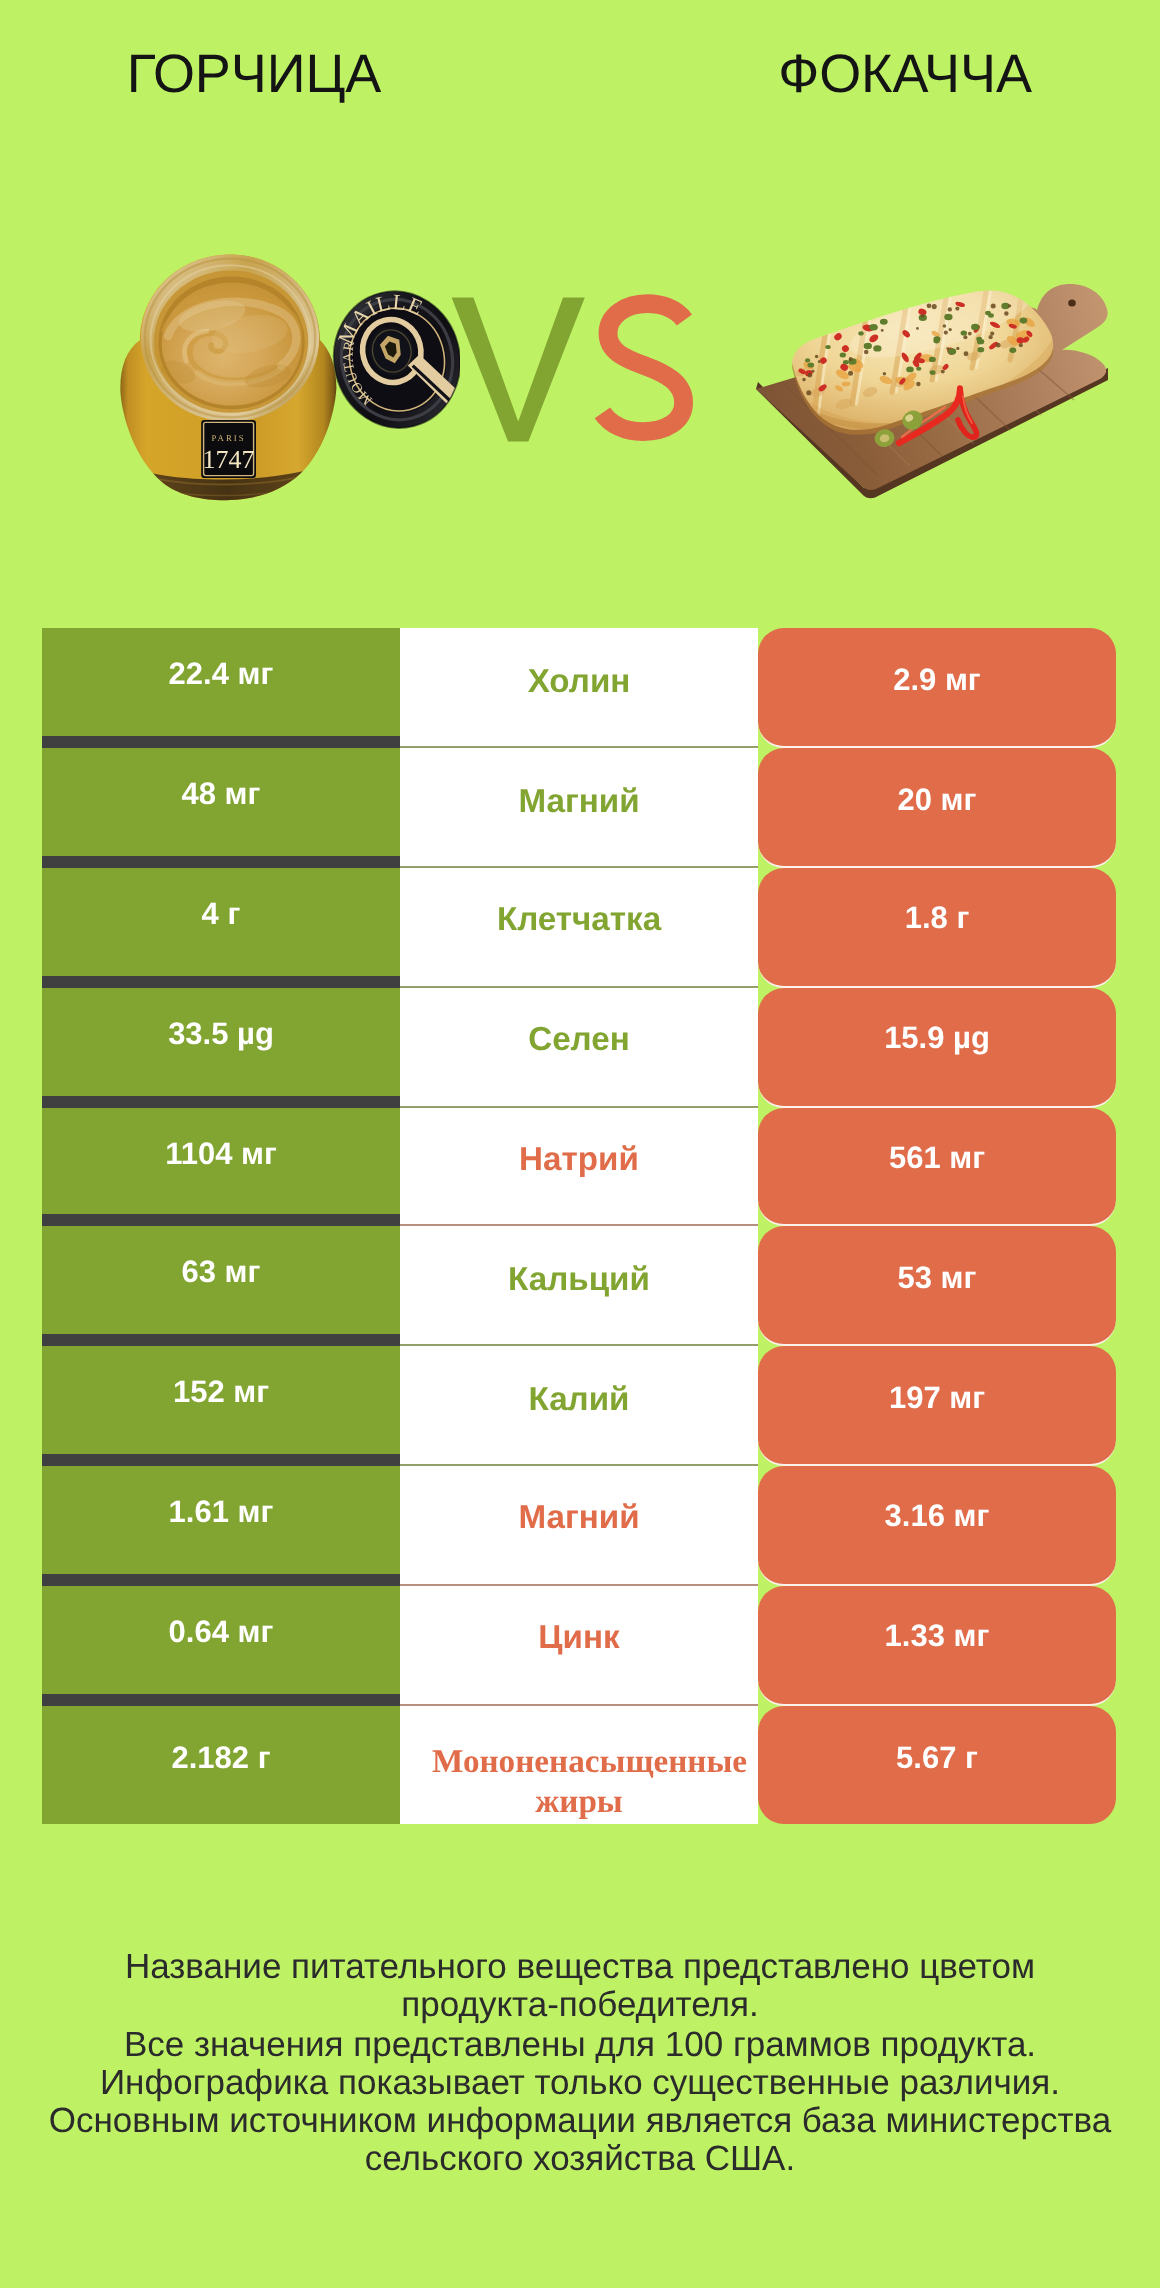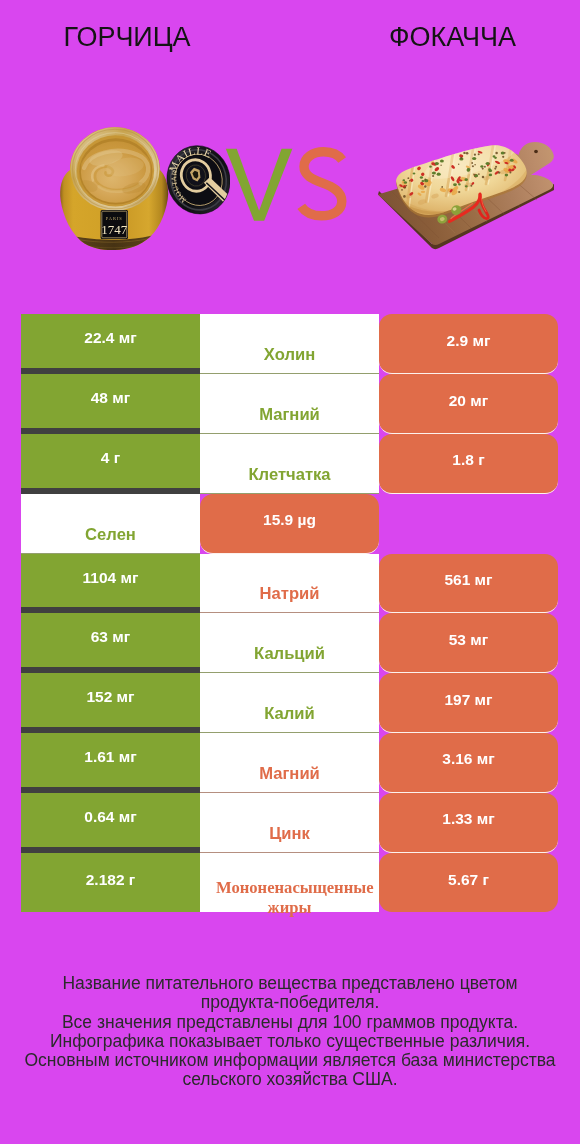--- a/index.html
+++ b/index.html
@@ -1,36 +1,36 @@
 <!DOCTYPE html>
 <html><head>
 <meta charset="utf-8">
 <title>Infographic</title>
 <style>
   html,body{margin:0;padding:0;}
   body{width:580px;height:1144px;background:#fff;font-family:"Liberation Sans",sans-serif;-webkit-font-smoothing:antialiased;overflow:hidden;}
-  .page{position:relative;width:580px;height:1144px;background:#d946ef;}
+  .page{position:relative;width:580px;height:1144px;background:#bef264;}
   
   .titles{position:absolute;top:0;left:0;width:580px;height:62px;}
   .title{position:absolute;top:22px;font-size:27px;letter-spacing:-0.05px;color:#141414;white-space:nowrap;}
   .title-l{left:0;width:254px;text-align:center;}
   .title-r{left:325px;width:255px;text-align:center;}
   
   .hero{position:absolute;top:0;left:0;width:580px;height:300px;}
   .img-mustard{position:absolute;left:58px;top:124px;}
   .img-focaccia{position:absolute;left:375px;top:138px;}
   .vs{position:absolute;top:144px;left:218px;width:135px;height:90px;}
   .vs svg{display:block}
   
   .tbl{position:absolute;left:21px;top:314.45px;width:537px;}
   .row{display:flex;height:59.8px;}
   .cell{display:flex;align-items:center;justify-content:center;width:179px;box-sizing:border-box;font-size:15.5px;font-weight:bold;padding-bottom:6px;}
   .c-left{background:#82a532;color:#fff;border-bottom:6px solid #404040;}
   .c-right{background:#e06c49;color:#fff;border-bottom:1px solid #fdf1ec;border-radius:13px;}
-  .c-mid{background:#fff;font-size:16.6px;font-weight:bold;overflow:visible;align-items:flex-end;}
+  .c-mid{background:#fff;font-size:16.6px;font-weight:bold;overflow:visible;}
   .c-mid.green{color:#82a532;border-bottom:1px solid #949f6e;}
   .c-mid.orange{color:#e06c49;border-bottom:1px solid #b58f80;}
   .row:last-child .cell{border-bottom:none;}
   .c-mid span{display:block;text-align:center;white-space:nowrap;line-height:1.45;}
   .c-mid span.wrap2{width:179px;line-height:19.8px;position:relative;top:11px;}
   .c-mid span.wrap2 i{display:block;font-style:normal;white-space:nowrap;font-family:Liberation Serif, serif;}
   .c-mid span.wrap2 i.ln1{text-align:left;padding-left:16px;}
   .c-mid span.wrap2 i.ln2{text-align:center;}
   
   .footer{position:absolute;top:974px;left:0;width:580px;text-align:center;font-size:17.5px;color:#2b2b2b;line-height:19.3px;}
@@ -426,20 +426,21 @@
         <div class="cell c-right">20 мг</div>
       </div>
       <div class="row">
         <div class="cell c-left">4 г</div>
         <div class="cell c-mid green">
           <span>Клетчатка</span>
         </div>
         <div class="cell c-right">1.8 г</div>
       </div>
       <div class="row">
+        <div class="cell c-left">33.5 µg</div>
         <div class="cell c-mid green">
           <span>Селен</span>
         </div>
         <div class="cell c-right">15.9 µg</div>
       </div>
       <div class="row">
         <div class="cell c-left">1104 мг</div>
         <div class="cell c-mid orange">
           <span>Натрий</span>
         </div>

